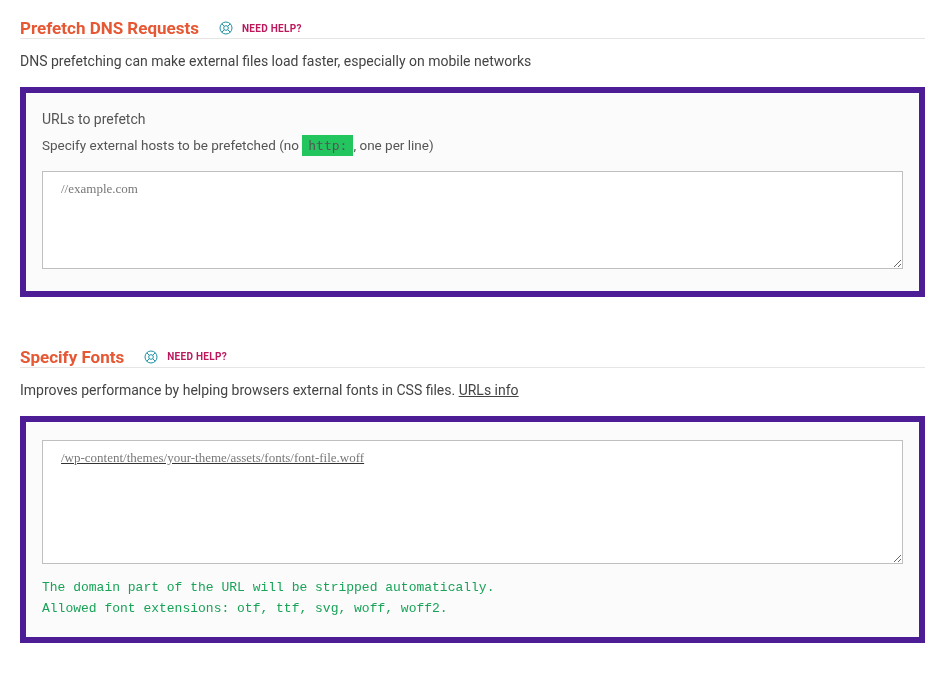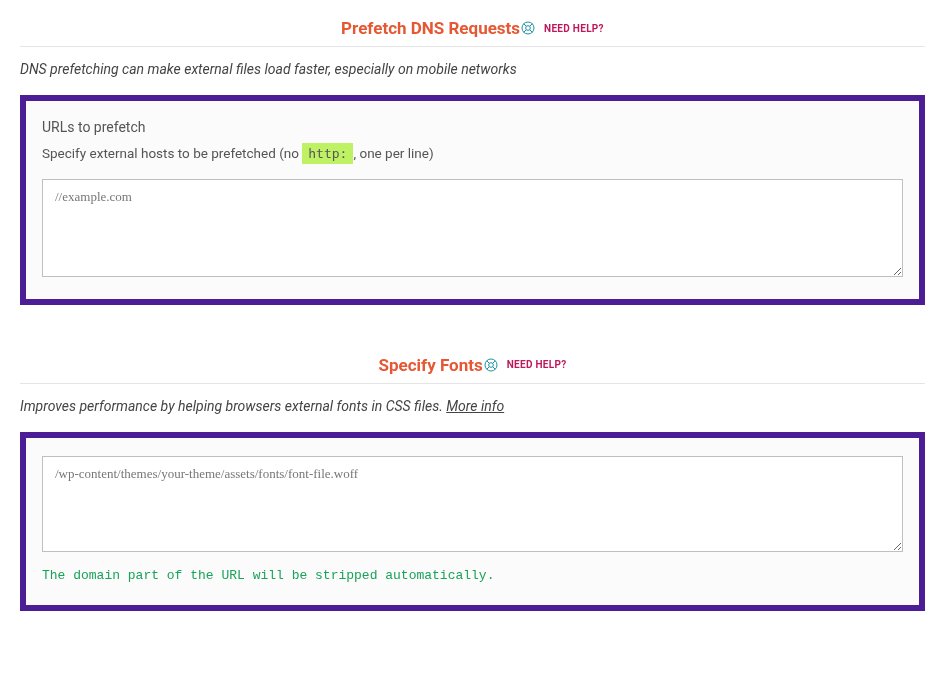--- a/index.html
+++ b/index.html
@@ -12,25 +12,26 @@
   }
   .page {
     width: 945px;
     padding: 18px 20px 20px 20px;
   }
   .section {
     margin-bottom: 50px;
   }
   .section-header {
     display: flex;
-    justify-content: center;
+    justify-content: flex-start;
     align-items: center;
     border-bottom: 1px solid #e5e5e5;
-    padding-bottom: 8px;
+    padding-bottom: 0;
     margin-bottom: 14px;
+    gap: 19px;
   }
   .section-title {
     font-size: 17px;
     font-weight: 700;
     color: #e65733;
     margin: 0;
   }
   .help-link {
     display: inline-flex;
     align-items: center;
@@ -46,21 +47,20 @@
     height: 16px;
     margin-right: 8px;
     stroke: #0f8a9e;
     fill: none;
     stroke-width: 1.4;
   }
   .section-desc {
     font-size: 14px;
     color: #444;
     margin: 3px 0 18px 0;
-    font-style: italic;
   }
   .section-desc a {
     color: #444;
     text-decoration: underline;
   }
   .panel {
     border: 6px solid #4c1d95;
     background: #fbfbfb;
     padding: 18px 16px 18px 16px;
   }
@@ -69,43 +69,44 @@
     color: #555;
     margin: 0 0 8px 0;
   }
   .field-help {
     font-size: 13.5px;
     color: #555;
     margin: 0 0 14px 0;
     line-height: 1.6;
   }
   code.inline {
-    background: #bef264;
+    background: #22c55e;
     padding: 3px 6px;
     font-family: Consolas, Menlo, monospace;
     font-size: 13px;
   }
   textarea.field-input {
     width: 100%;
     border: 1px solid #bfbfbf;
     background: #fff;
     font-family: Georgia, "Times New Roman", serif;
     font-size: 13px;
-    padding: 9px 12px;
+    padding: 9px 18px;
     resize: both;
     color: #333;
   }
   textarea.field-input::placeholder {
     color: #777;
   }
   .textarea-prefetch {
     height: 98px;
   }
   .textarea-fonts {
-    height: 96px;
+    height: 124px;
+    text-decoration: underline;
   }
   .note {
     font-size: 13px;
     color: #18a358;
     margin: 10px 0 0 0;
     line-height: 1.6;
     font-family: Liberation Mono, monospace;
   }
 </style>
 </head>
@@ -147,23 +148,24 @@
           <circle cx="12" cy="12" r="3.5"></circle>
           <line x1="5.6" y1="5.6" x2="9.3" y2="9.3"></line>
           <line x1="18.4" y1="5.6" x2="14.7" y2="9.3"></line>
           <line x1="5.6" y1="18.4" x2="9.3" y2="14.7"></line>
           <line x1="18.4" y1="18.4" x2="14.7" y2="14.7"></line>
         </svg>
         <span>NEED HELP?</span>
       </a>
     </div>
     <p class="section-desc">
-      <span>Improves performance by helping browsers external fonts in CSS files. </span><a href="#">More info</a>
+      <span>Improves performance by helping browsers external fonts in CSS files. </span><a href="#">URLs info</a>
     </p>
     <div class="panel">
       <textarea class="field-input textarea-fonts" placeholder="/wp-content/themes/your-theme/assets/fonts/font-file.woff" style=""></textarea>
       <p class="note">
         <span>The domain part of the URL will be stripped automatically.</span><br>
+        <span>Allowed font extensions: otf, ttf, svg, woff, woff2.</span>
       </p>
     </div>
   </div>
 
 </div>
 
 </body></html>

